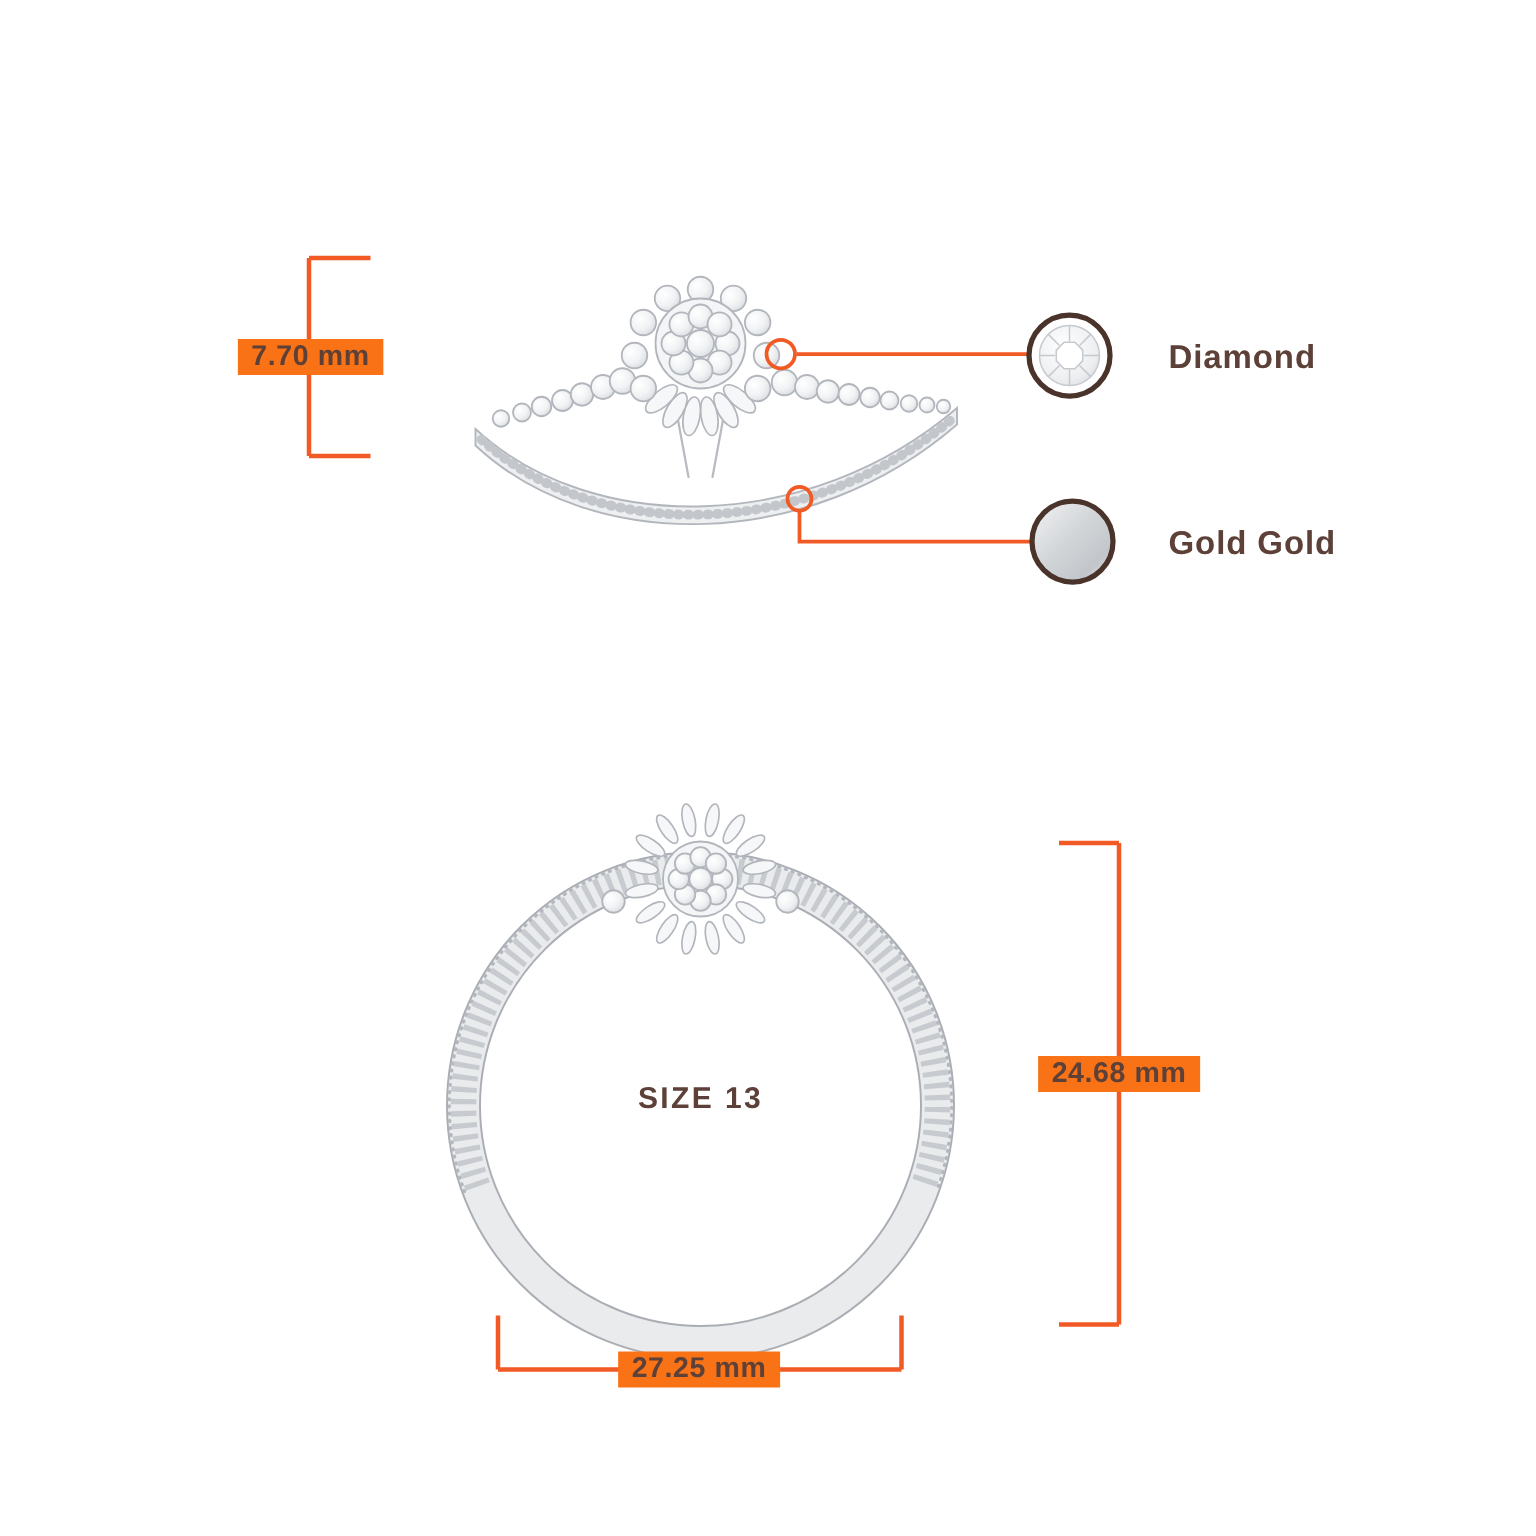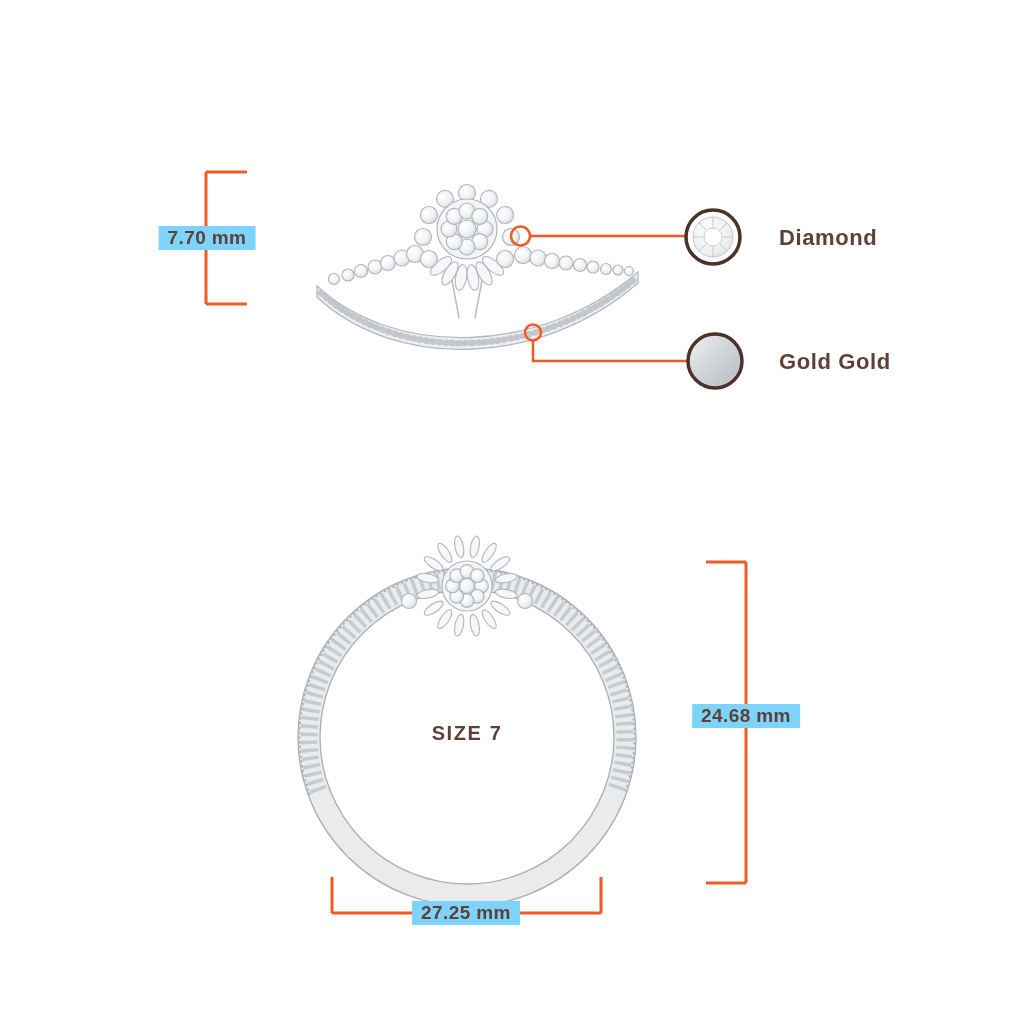--- a/index.html
+++ b/index.html
@@ -4,21 +4,21 @@
 <title>Ring Specification Diagram</title>
 <style>
   html,body{margin:0;padding:0;background:#ffffff;}
   .canvas{
     position:relative;width:1024px;height:1024px;background:#ffffff;
     overflow:hidden;font-family:"Liberation Sans",sans-serif;
   }
   .art{position:absolute;left:0;top:0;width:1024px;height:1024px;}
   .label{position:absolute;color:#5D4037;font-weight:700;white-space:nowrap;}
   .dim-label{
-    transform:translate(-50%,-50%);background:#7dd3fc;
+    transform:translate(-50%,-50%);background:#f97316;
     padding:1px 9px;font-size:19px;letter-spacing:.4px;
   }
   .callout-label{transform:translateY(-50%);font-size:22px;letter-spacing:.6px;margin-left:15px;}
   .size-label{transform:translate(-50%,-50%);font-size:20px;letter-spacing:1.6px;}
 </style>
 </head>
 <body>
 
 <div class="canvas">
 
@@ -205,18 +205,18 @@
       <line x1="601" y1="877" x2="601" y2="913"></line>
     </g>
   </svg>
 
   <div class="label dim-label" style="left:207px;top:238px">7.70 mm</div>
 
   <div class="label callout-label" style="left:764px;top:238px">Diamond</div>
 
   <div class="label callout-label" style="left:764px;top:362px">Gold Gold</div>
 
-  <div class="label size-label" style="left:467px;top:733px">SIZE 7</div>
+  <div class="label size-label" style="left:467px;top:733px">SIZE 13</div>
 
   <div class="label dim-label" style="left:746px;top:716px">24.68 mm</div>
 
   <div class="label dim-label" style="left:466px;top:913px">27.25 mm</div>
 </div>
 
 </body></html>

